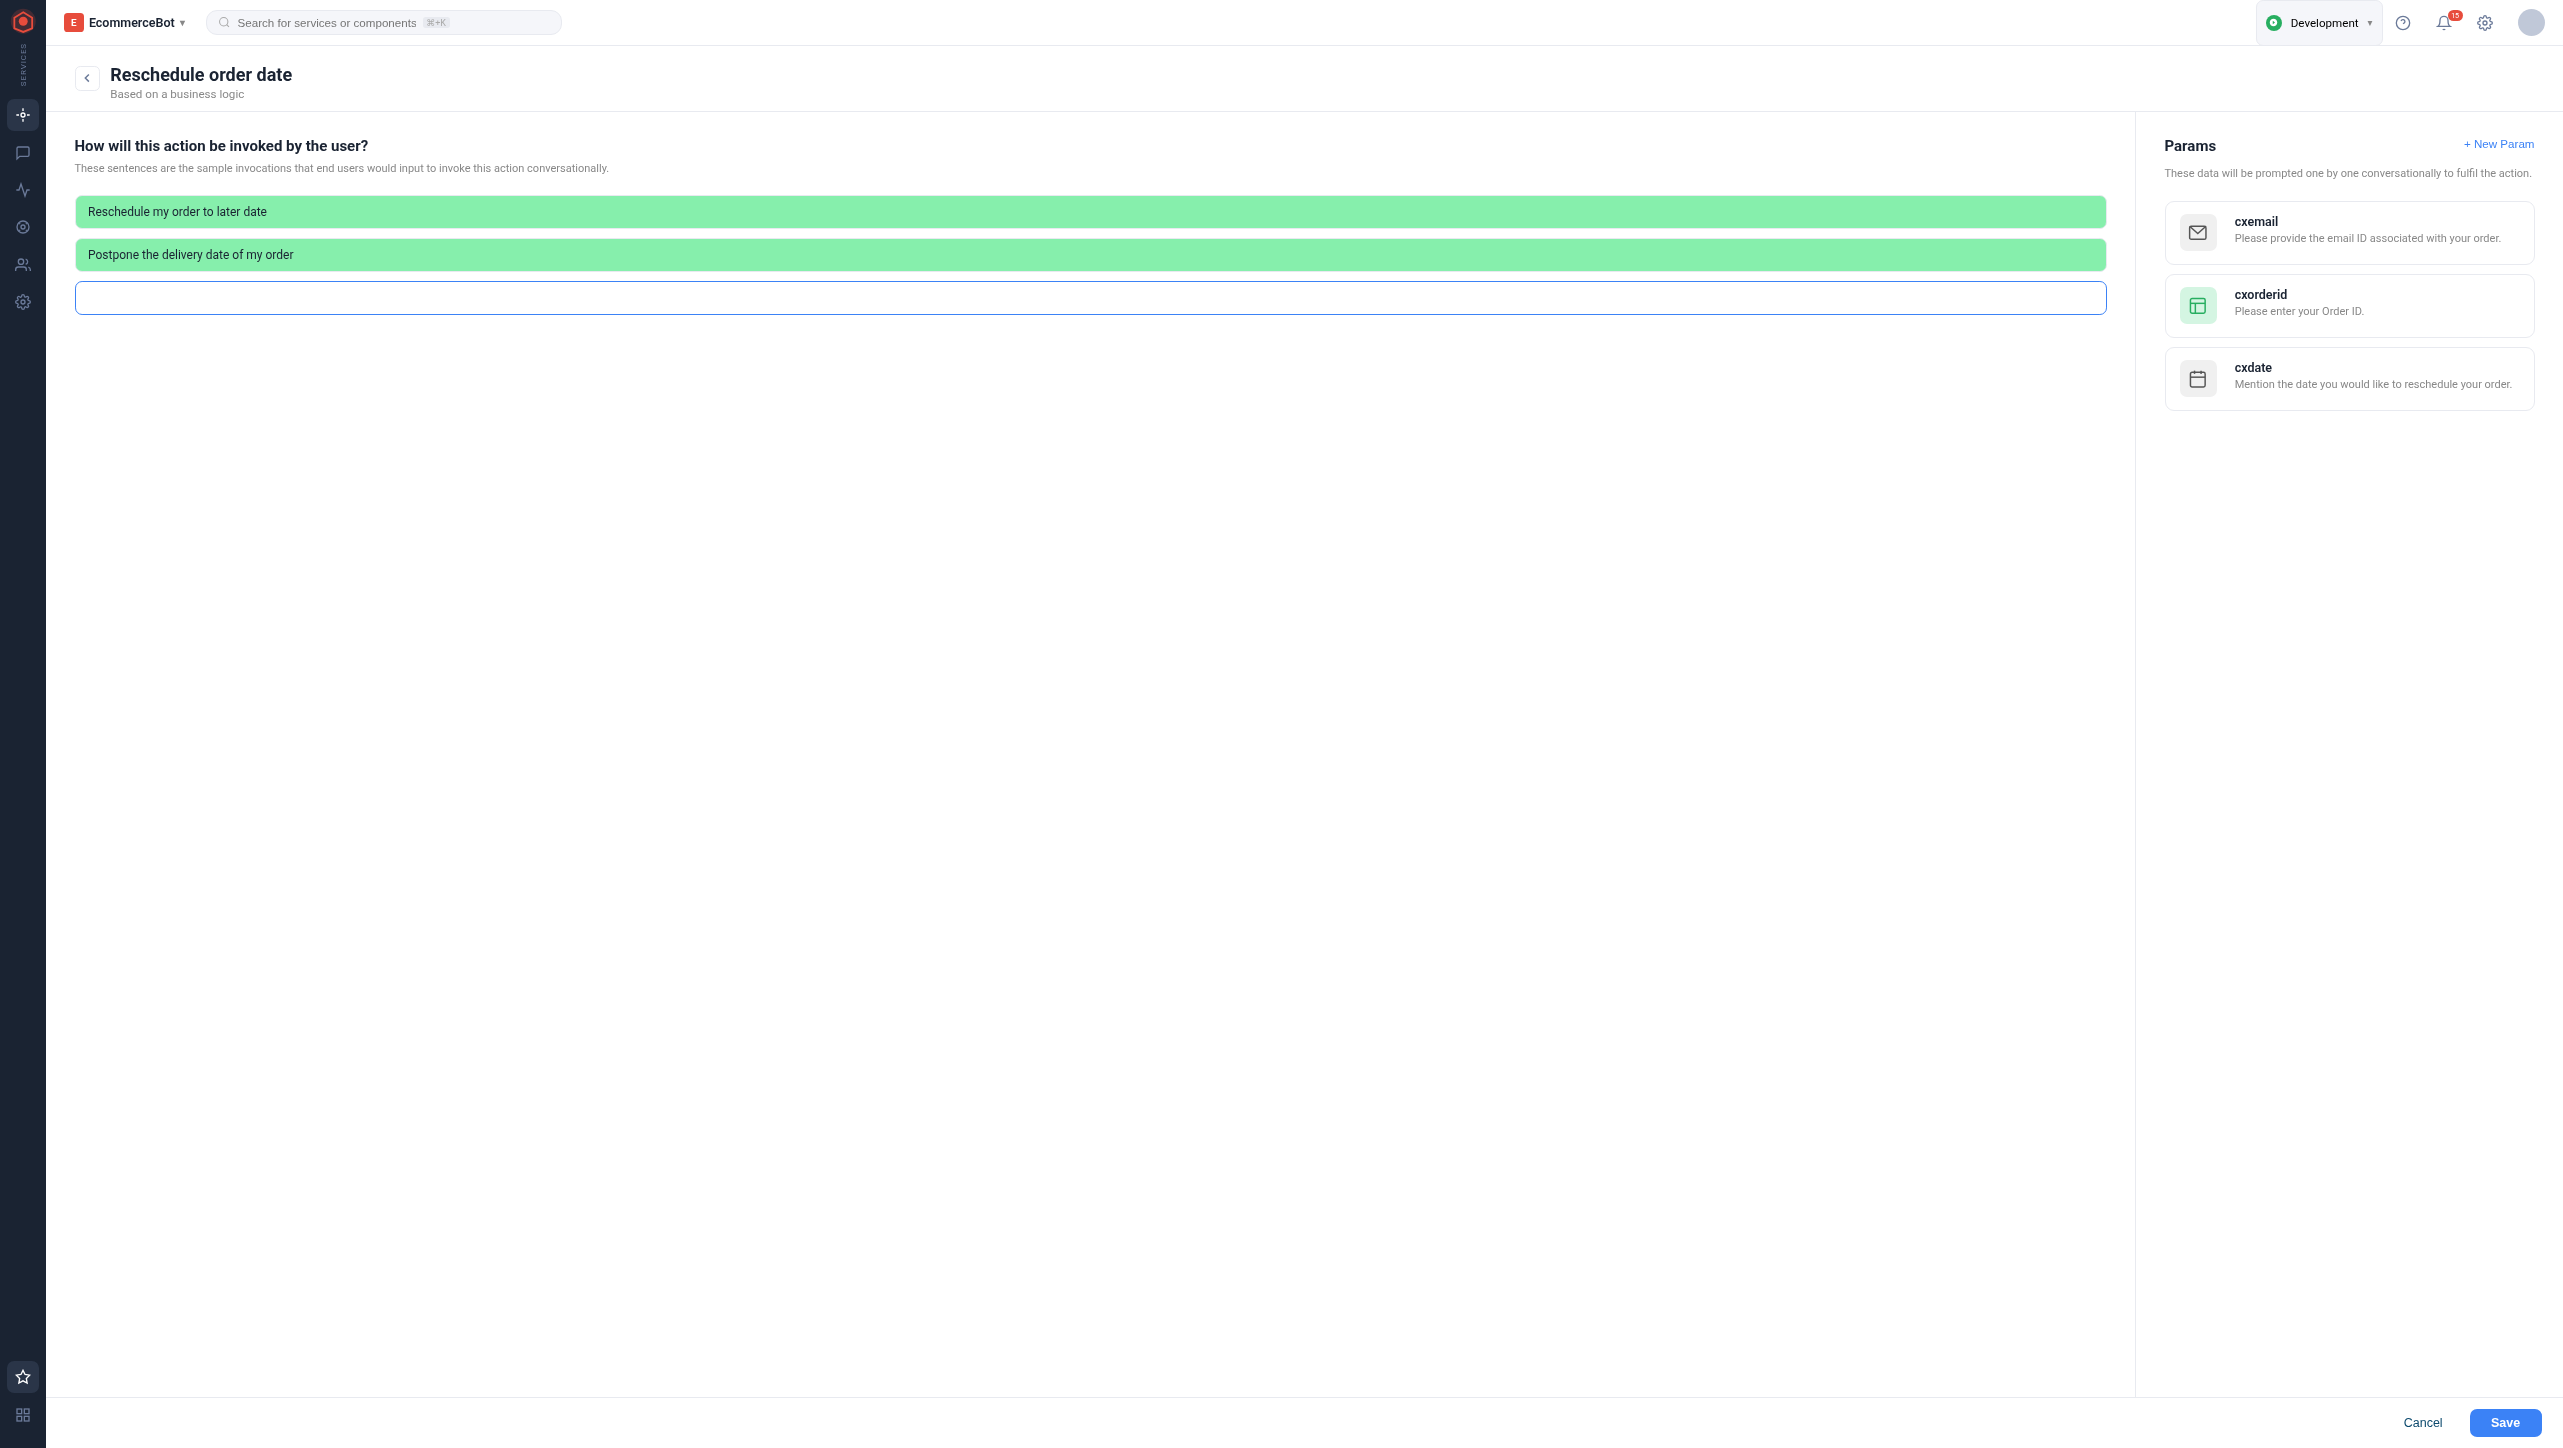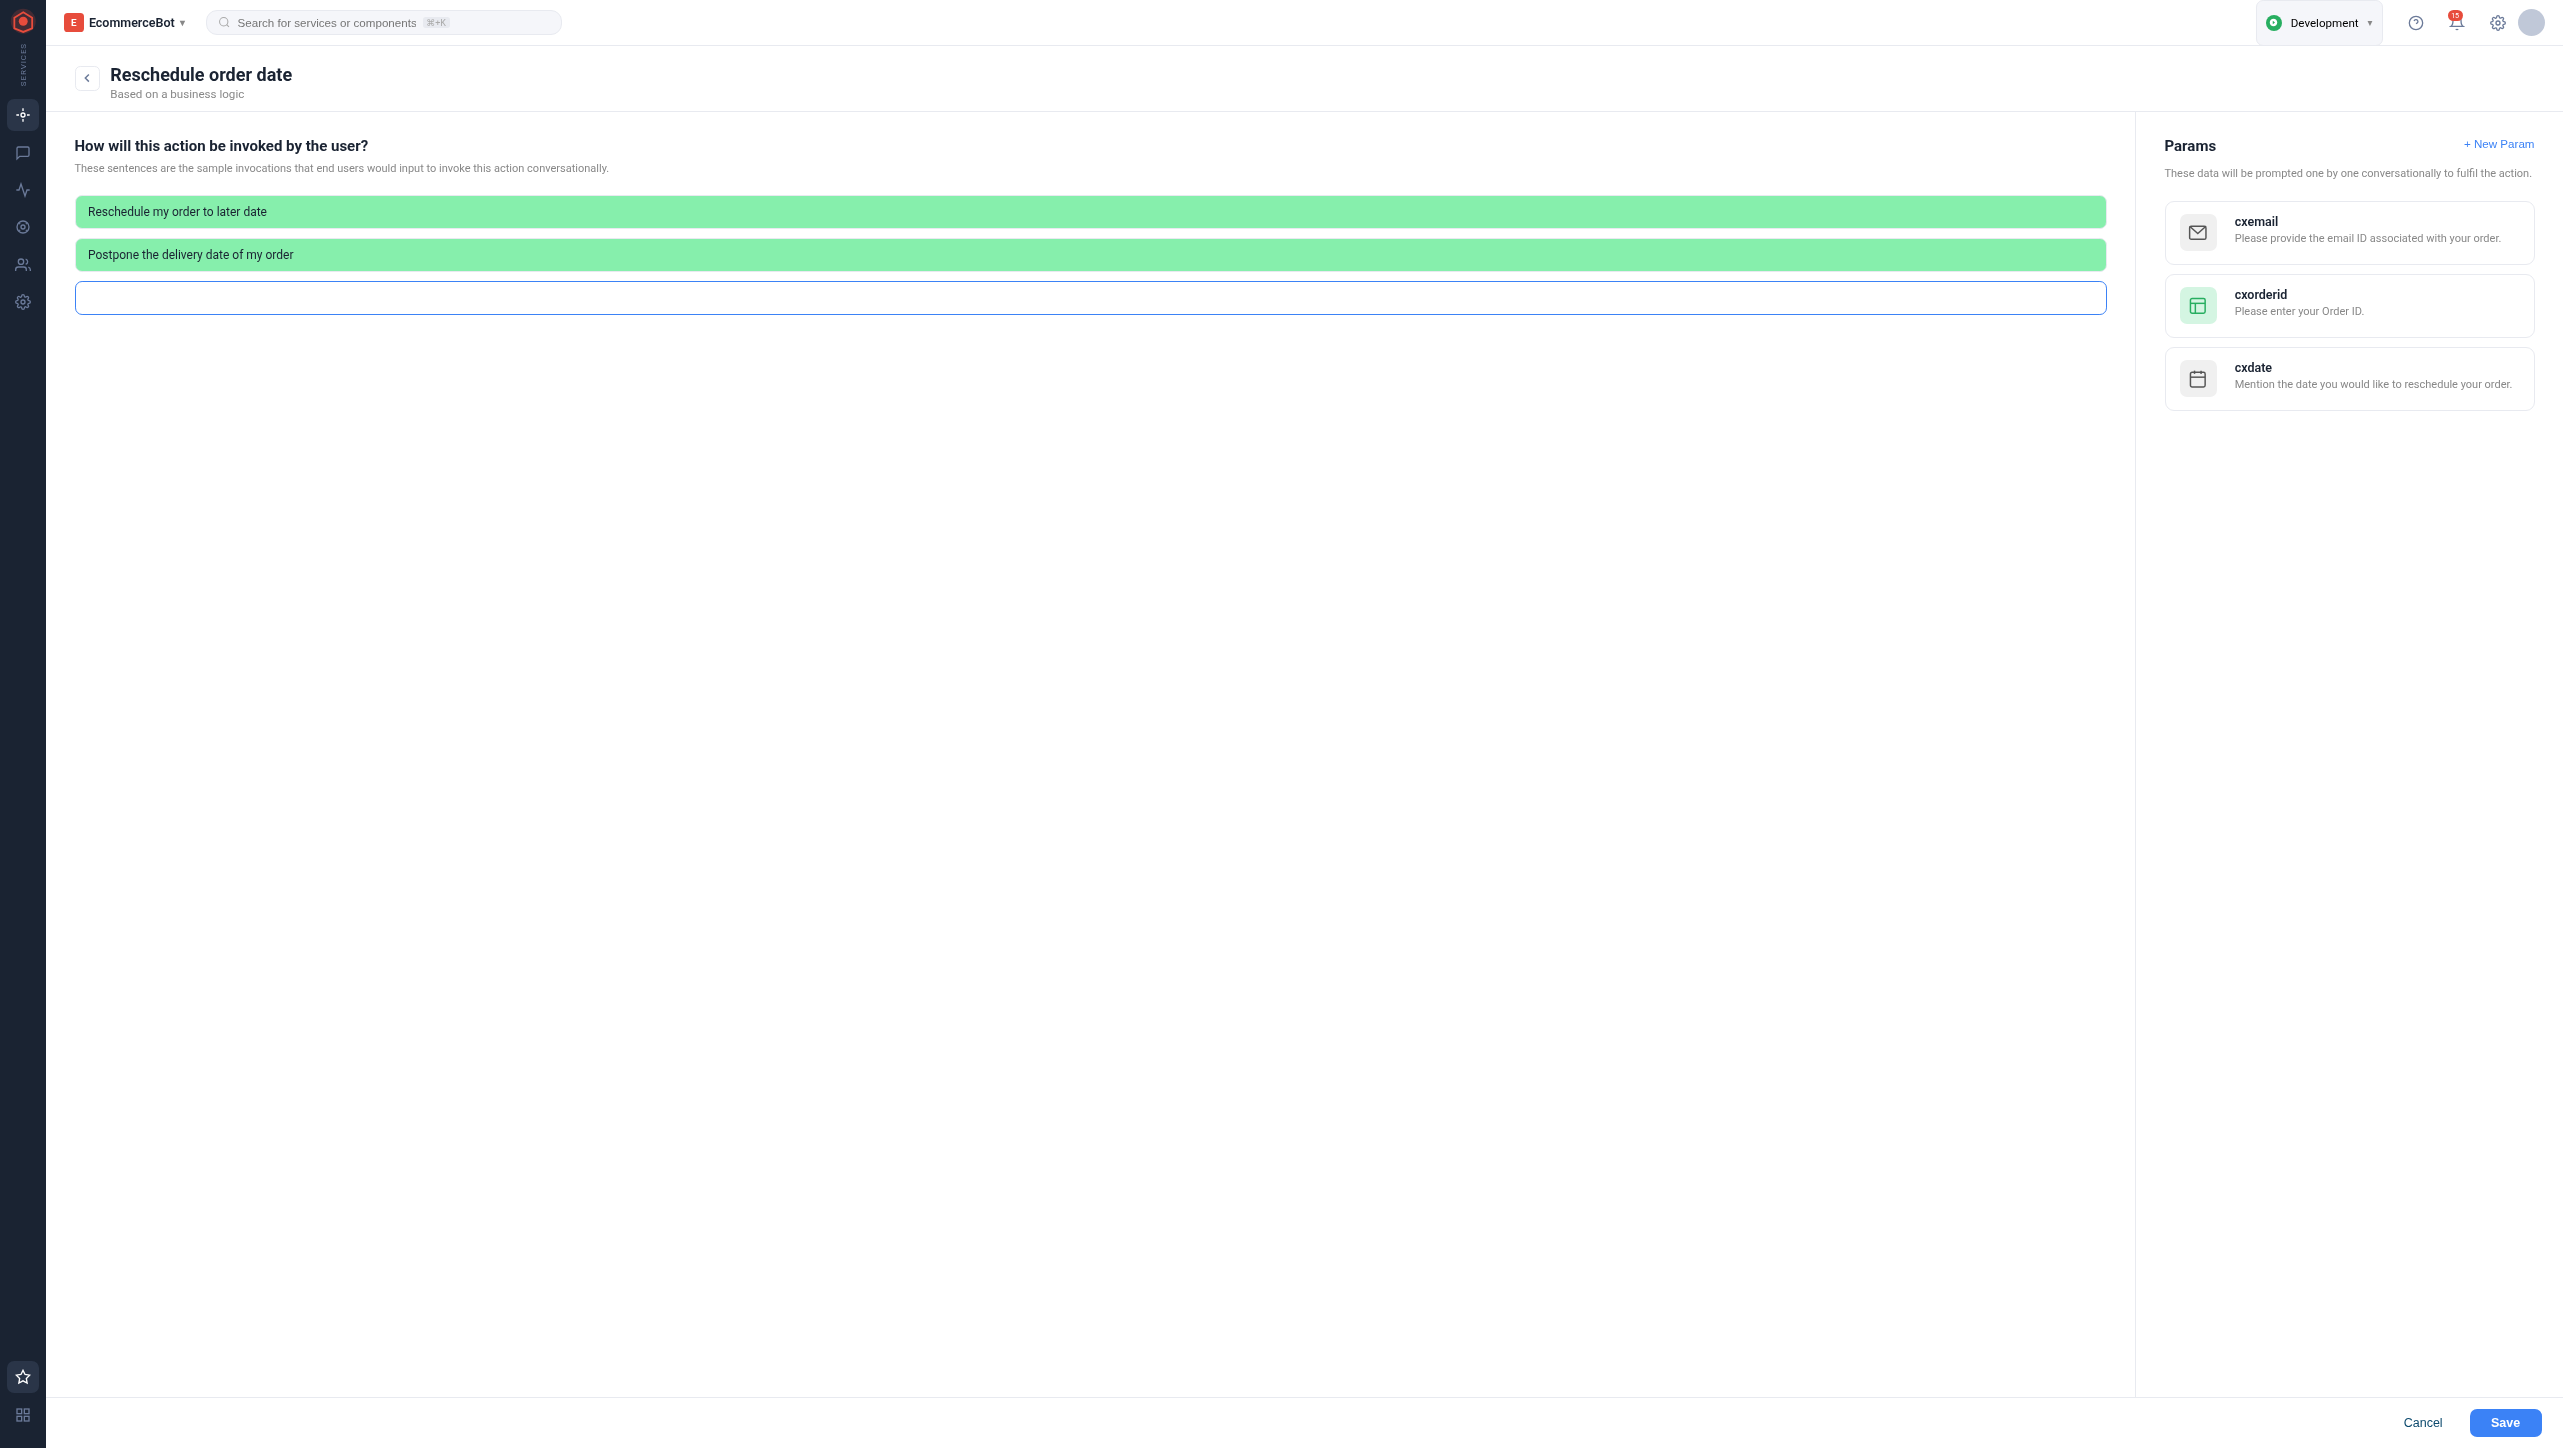--- a/index.html
+++ b/index.html
@@ -161,21 +161,21 @@
       align-items: center;
       justify-content: center;
       font-size: 8px;
       color: #fff;
     }
     .topbar-icon-btn {
       width: 28.5px;
       height: 28.5px;
       display: flex;
       align-items: center;
-      justify-content: flex-end;
+      justify-content: flex-start;
       border-radius: 5.3px;
       color: #6b7a99;
       cursor: pointer;
       font-size: 14.2px;
       position: relative;
     }
     .notif-badge {
       position: absolute;
       top: 1.8px;
       right: 1.8px;

